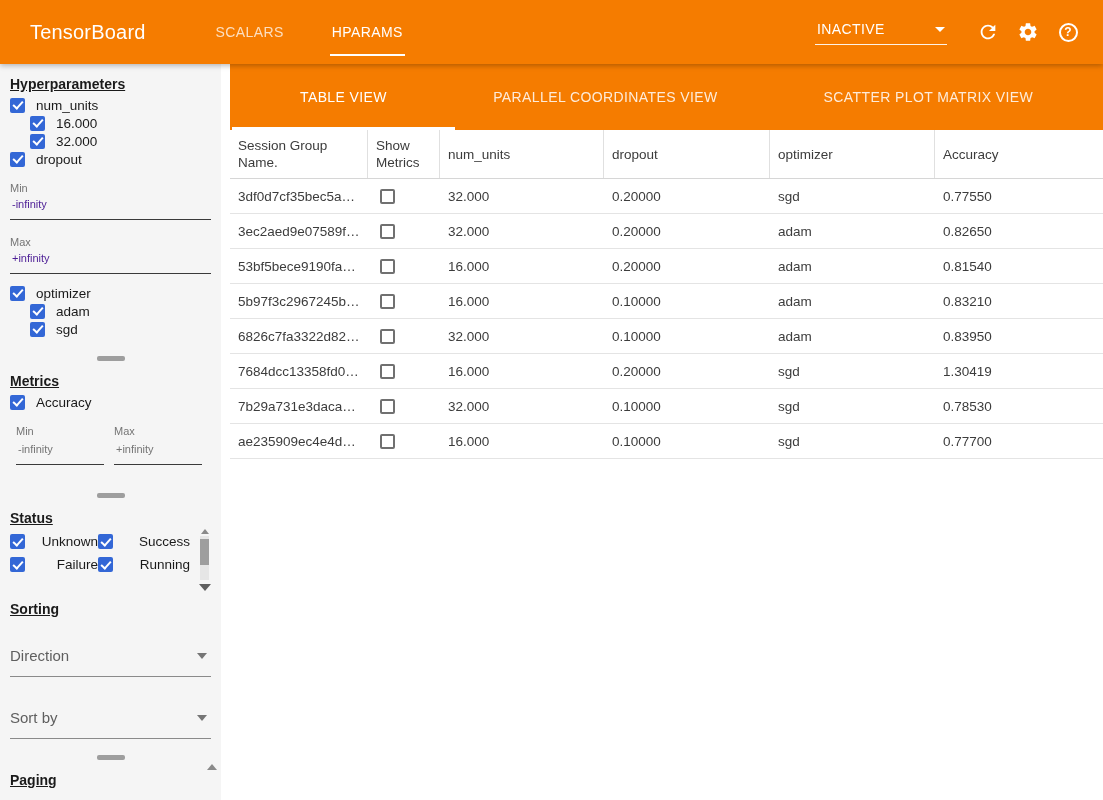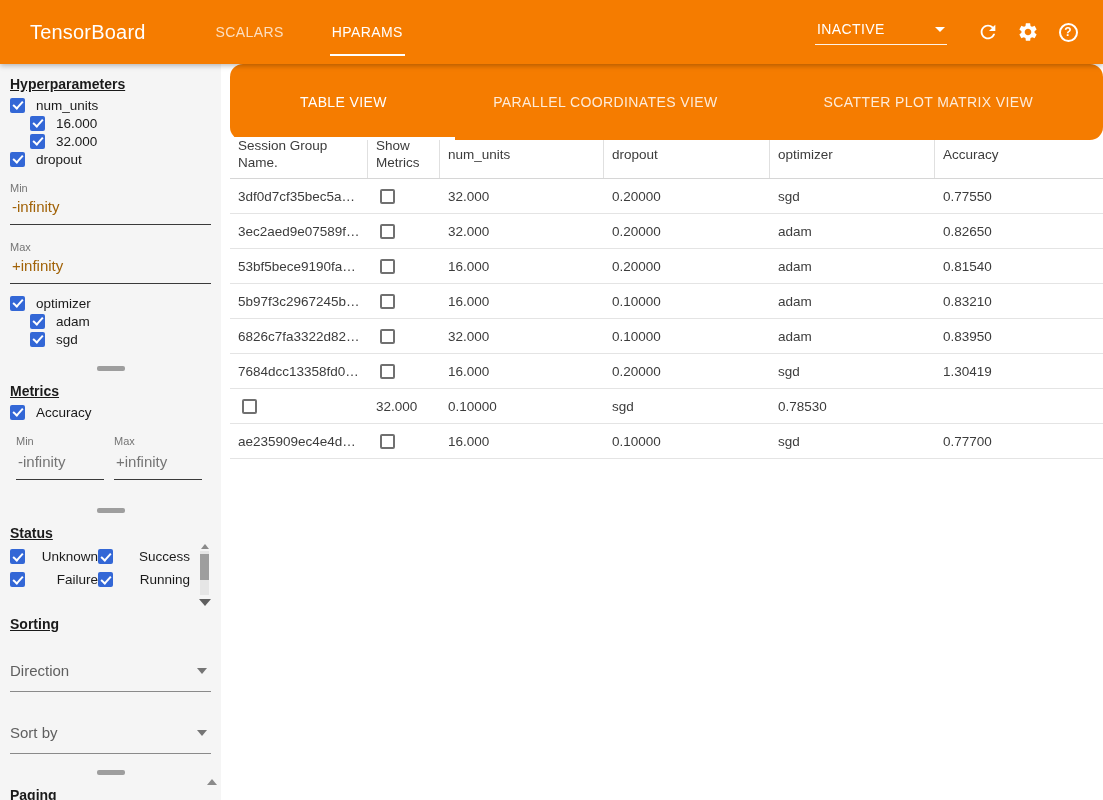--- a/index.html
+++ b/index.html
@@ -55,21 +55,21 @@
   .cb.checked { background: var(--blue); }
   .cb.checked::after {
     content: ""; position: absolute; left: 4.5px; top: 1.5px; width: 4px; height: 8px;
     border: solid #fff; border-width: 0 2px 2px 0; transform: rotate(42deg);
   }
   .cb-label { font-size: 13.5px; color: #1a1a1a; }
   .field-label { font-size: 11px; color: #757575; }
   .mt14 { margin-top: 14px; } .mt16 { margin-top: 16px; } .mt10 { margin-top: 10px; }
   input.underline-input {
     display: block; width: 100%; border: none; outline: none; background: transparent;
-    border-bottom: 1px solid #3a3a3a; font-size: 15px; color: #a16207;
+    border-bottom: 1px solid #3a3a3a; font-size: 11px; color: #4c1d95;
     padding: 4px 2px 9px; font-family: inherit;
   }
   input.underline-input::placeholder { color: #757575; opacity: 1; }
   .handle { width: 28px; height: 5px; border-radius: 2px; background: #9e9e9e; margin: 0 auto; cursor: row-resize; }
   .h1 { margin-top: 14px; } .h2 { margin-top: 24px; } .h3 { margin-top: 12px; }
 
   .metric-fields { display: flex; gap: 10px; margin-left: 6px; margin-top: 14px; }
   .metric-field { width: 88px; }
   .metric-field .field-label { margin-bottom: 2px; }
 
@@ -89,21 +89,21 @@
   }
   .select-box.first { margin-top: 26px; }
   .select-box.second { margin-top: 24px; }
   .select-caret { width: 0; height: 0; border-left: 5px solid transparent; border-right: 5px solid transparent; border-top: 6px solid #757575; }
 
   .paging-text { font-size: 13.5px; color: #1a1a1a; line-height: 17px; width: 185px; margin-top: 8px; }
   .paging-wrap { position: relative; }
   .paging-arrow { position: absolute; right: 4px; top: 4px; width: 0; height: 0; border-left: 5px solid transparent; border-right: 5px solid transparent; border-bottom: 6px solid #8a8a8a; }
 
   
-  .view-tabs { position: absolute; left: 230px; top: 64px; right: 0; height: 76px; background: var(--orange); display: flex; z-index: 5; border-radius: 13px; }
+  .view-tabs { position: absolute; left: 230px; top: 64px; right: 0; height: 66px; background: var(--orange); display: flex; z-index: 5; }
   .view-tab {
     position: relative; display: flex; align-items: center; justify-content: center;
     font-size: 14px; letter-spacing: .4px; color: rgba(255,255,255,.85); cursor: pointer;
   }
   .view-tab.w1 { width: 26%; } .view-tab.w2 { width: 34%; } .view-tab.w3 { width: 40%; }
   .view-tab.active { color: #fff; }
   .view-tab.active::after { content: ""; position: absolute; left: 2px; right: 2px; bottom: 0; height: 3px; background: #fff; }
 
   
   .table { position: absolute; left: 230px; top: 130px; right: 0; bottom: 0; background: #fff; }
@@ -344,20 +344,21 @@
     <div class="tcell">
       <span class="cb-unchecked"></span>
     </div>
     <div class="tcell">16.000</div>
     <div class="tcell">0.20000</div>
     <div class="tcell">sgd</div>
     <div class="tcell">1.30419</div>
   </div>
 
   <div class="trow">
+    <div class="tcell">7b29a731e3daca…</div>
     <div class="tcell">
       <span class="cb-unchecked"></span>
     </div>
     <div class="tcell">32.000</div>
     <div class="tcell">0.10000</div>
     <div class="tcell">sgd</div>
     <div class="tcell">0.78530</div>
   </div>
 
   <div class="trow">

